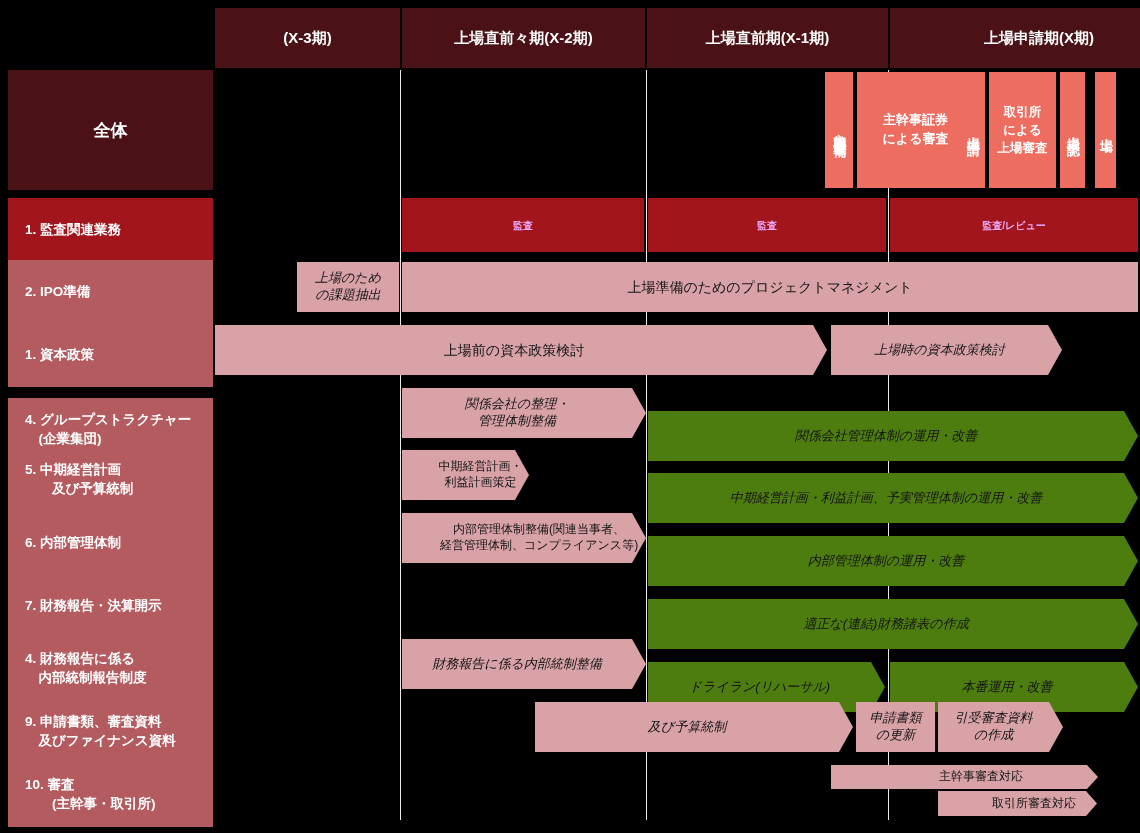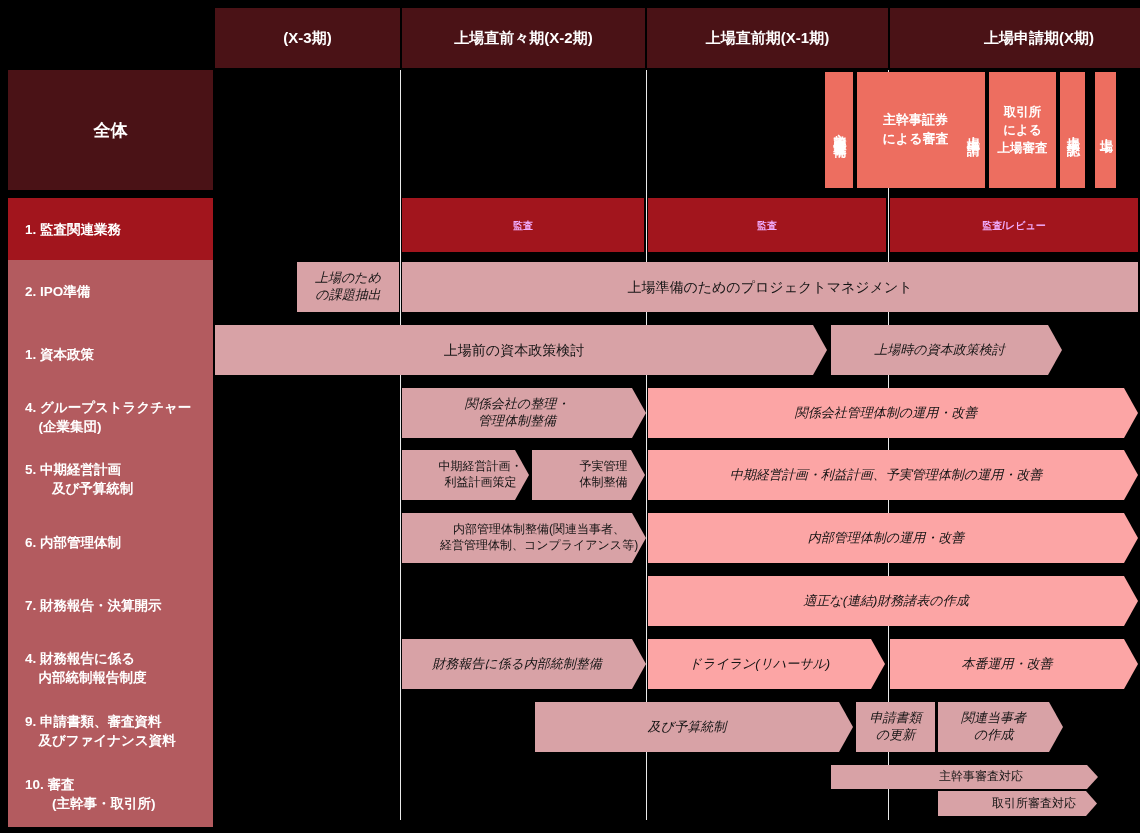--- a/index.html
+++ b/index.html
@@ -30,21 +30,21 @@
     box-sizing:border-box; white-space:pre; line-height:1.4; z-index:2;
   }
   .rlabel.dark { background:#a2151d; }
   .bar {
     position:absolute; height:50px; display:flex; align-items:center; justify-content:center;
     text-align:center; box-sizing:border-box; white-space:pre; line-height:1.3; z-index:2;
     color:#141414;
   }
   .bar.dark  { background:#a2151d; color:#f0abfc; font-weight:bold; font-size:10px; }
   .bar.pink  { background:#d8a2a6; }
-  .bar.pinklight { background:#fca5a5; }
+  .bar.pinklight { background:#4d7c0f;margin-top:23px; }
   .arrow {
     clip-path: polygon(0 0, calc(100% - 14px) 0, 100% 50%, calc(100% - 14px) 100%, 0 100%);
     padding-right:14px;
   }
   .arrow-sm {
     clip-path: polygon(0 0, calc(100% - 11px) 0, 100% 50%, calc(100% - 11px) 100%, 0 100%);
     padding-right:11px;
   }
   .f12 { font-size:12px;padding-left:44px; }
   .f13 { font-size:13px;font-style:italic; }
@@ -71,21 +71,21 @@
   <div class="milestone vert" style="left:960px;width:25px">上場申請</div>
   <div class="milestone" style="left:989px;width:67px;font-size:12.5px">取引所
 による
 上場審査</div>
   <div class="milestone vert" style="left:1060px;width:25px">上場承認</div>
   <div class="milestone vert" style="left:1095px;width:21px">上場</div>
 
   <div class="rlabel dark" style="top:198px">1. 監査関連業務</div>
   <div class="rlabel" style="top:260px">2. IPO準備</div>
   <div class="rlabel" style="top:323px">1. 資本政策</div>
-  <div class="rlabel" style="top:386px">4. グループストラクチャー
+  <div class="rlabel" style="top:398px">4. グループストラクチャー
 　(企業集団)</div>
   <div class="rlabel" style="top:448px">5. 中期経営計画
 　　及び予算統制</div>
   <div class="rlabel" style="top:511px">6. 内部管理体制</div>
   <div class="rlabel" style="top:574px">7. 財務報告・決算開示</div>
   <div class="rlabel" style="top:637px">4. 財務報告に係る
 　内部統制報告制度</div>
   <div class="rlabel" style="top:700px">9. 申請書類、審査資料
 　及びファイナンス資料</div>
   <div class="rlabel" style="top:763px">10. 審査
@@ -101,36 +101,34 @@
 
   <div class="bar pink arrow f14" style="left:215px;top:325px;width:612px">上場前の資本政策検討</div>
   <div class="bar pink arrow f13" style="left:831px;top:325px;width:231px">上場時の資本政策検討</div>
 
   <div class="bar pink arrow f13" style="left:402px;top:388px;width:244px">関係会社の整理・
 管理体制整備</div>
   <div class="bar pinklight arrow f13" style="left:648px;top:388px;width:490px">関係会社管理体制の運用・改善</div>
 
   <div class="bar pink arrow f12" style="left:402px;top:450px;width:127px">中期経営計画・
 利益計画策定</div>
-  <div class="bar pink arrow f12" style="left:532px;top:450px;width:113px">予実管理
-体制整備</div>
   <div class="bar pinklight arrow f13" style="left:648px;top:450px;width:490px">中期経営計画・利益計画、予実管理体制の運用・改善</div>
 
   <div class="bar pink arrow f12" style="left:402px;top:513px;width:244px">内部管理体制整備(関連当事者、
 経営管理体制、コンプライアンス等)</div>
   <div class="bar pinklight arrow f13" style="left:648px;top:513px;width:490px">内部管理体制の運用・改善</div>
 
   <div class="bar pinklight arrow f13" style="left:648px;top:576px;width:490px">適正な(連結)財務諸表の作成</div>
 
   <div class="bar pink arrow f13" style="left:402px;top:639px;width:244px">財務報告に係る内部統制整備</div>
   <div class="bar pinklight arrow f13" style="left:648px;top:639px;width:237px">ドライラン(リハーサル)</div>
   <div class="bar pinklight arrow f13" style="left:890px;top:639px;width:248px">本番運用・改善</div>
 
   <div class="bar pink arrow f13" style="left:535px;top:702px;width:318px">及び予算統制</div>
   <div class="bar pink f13" style="left:856px;top:702px;width:79px">申請書類
 の更新</div>
-  <div class="bar pink arrow f13" style="left:938px;top:702px;width:125px">関連当事者
+  <div class="bar pink arrow f13" style="left:938px;top:702px;width:125px">引受審査資料
 の作成</div>
 
   <div class="bar pink arrow-sm f12" style="left:831px;top:765px;width:267px;height:24px">主幹事審査対応</div>
   <div class="bar pink arrow-sm f12" style="left:938px;top:791px;width:159px;height:25px">取引所審査対応</div>
 
 </div>
 
 </body></html>

